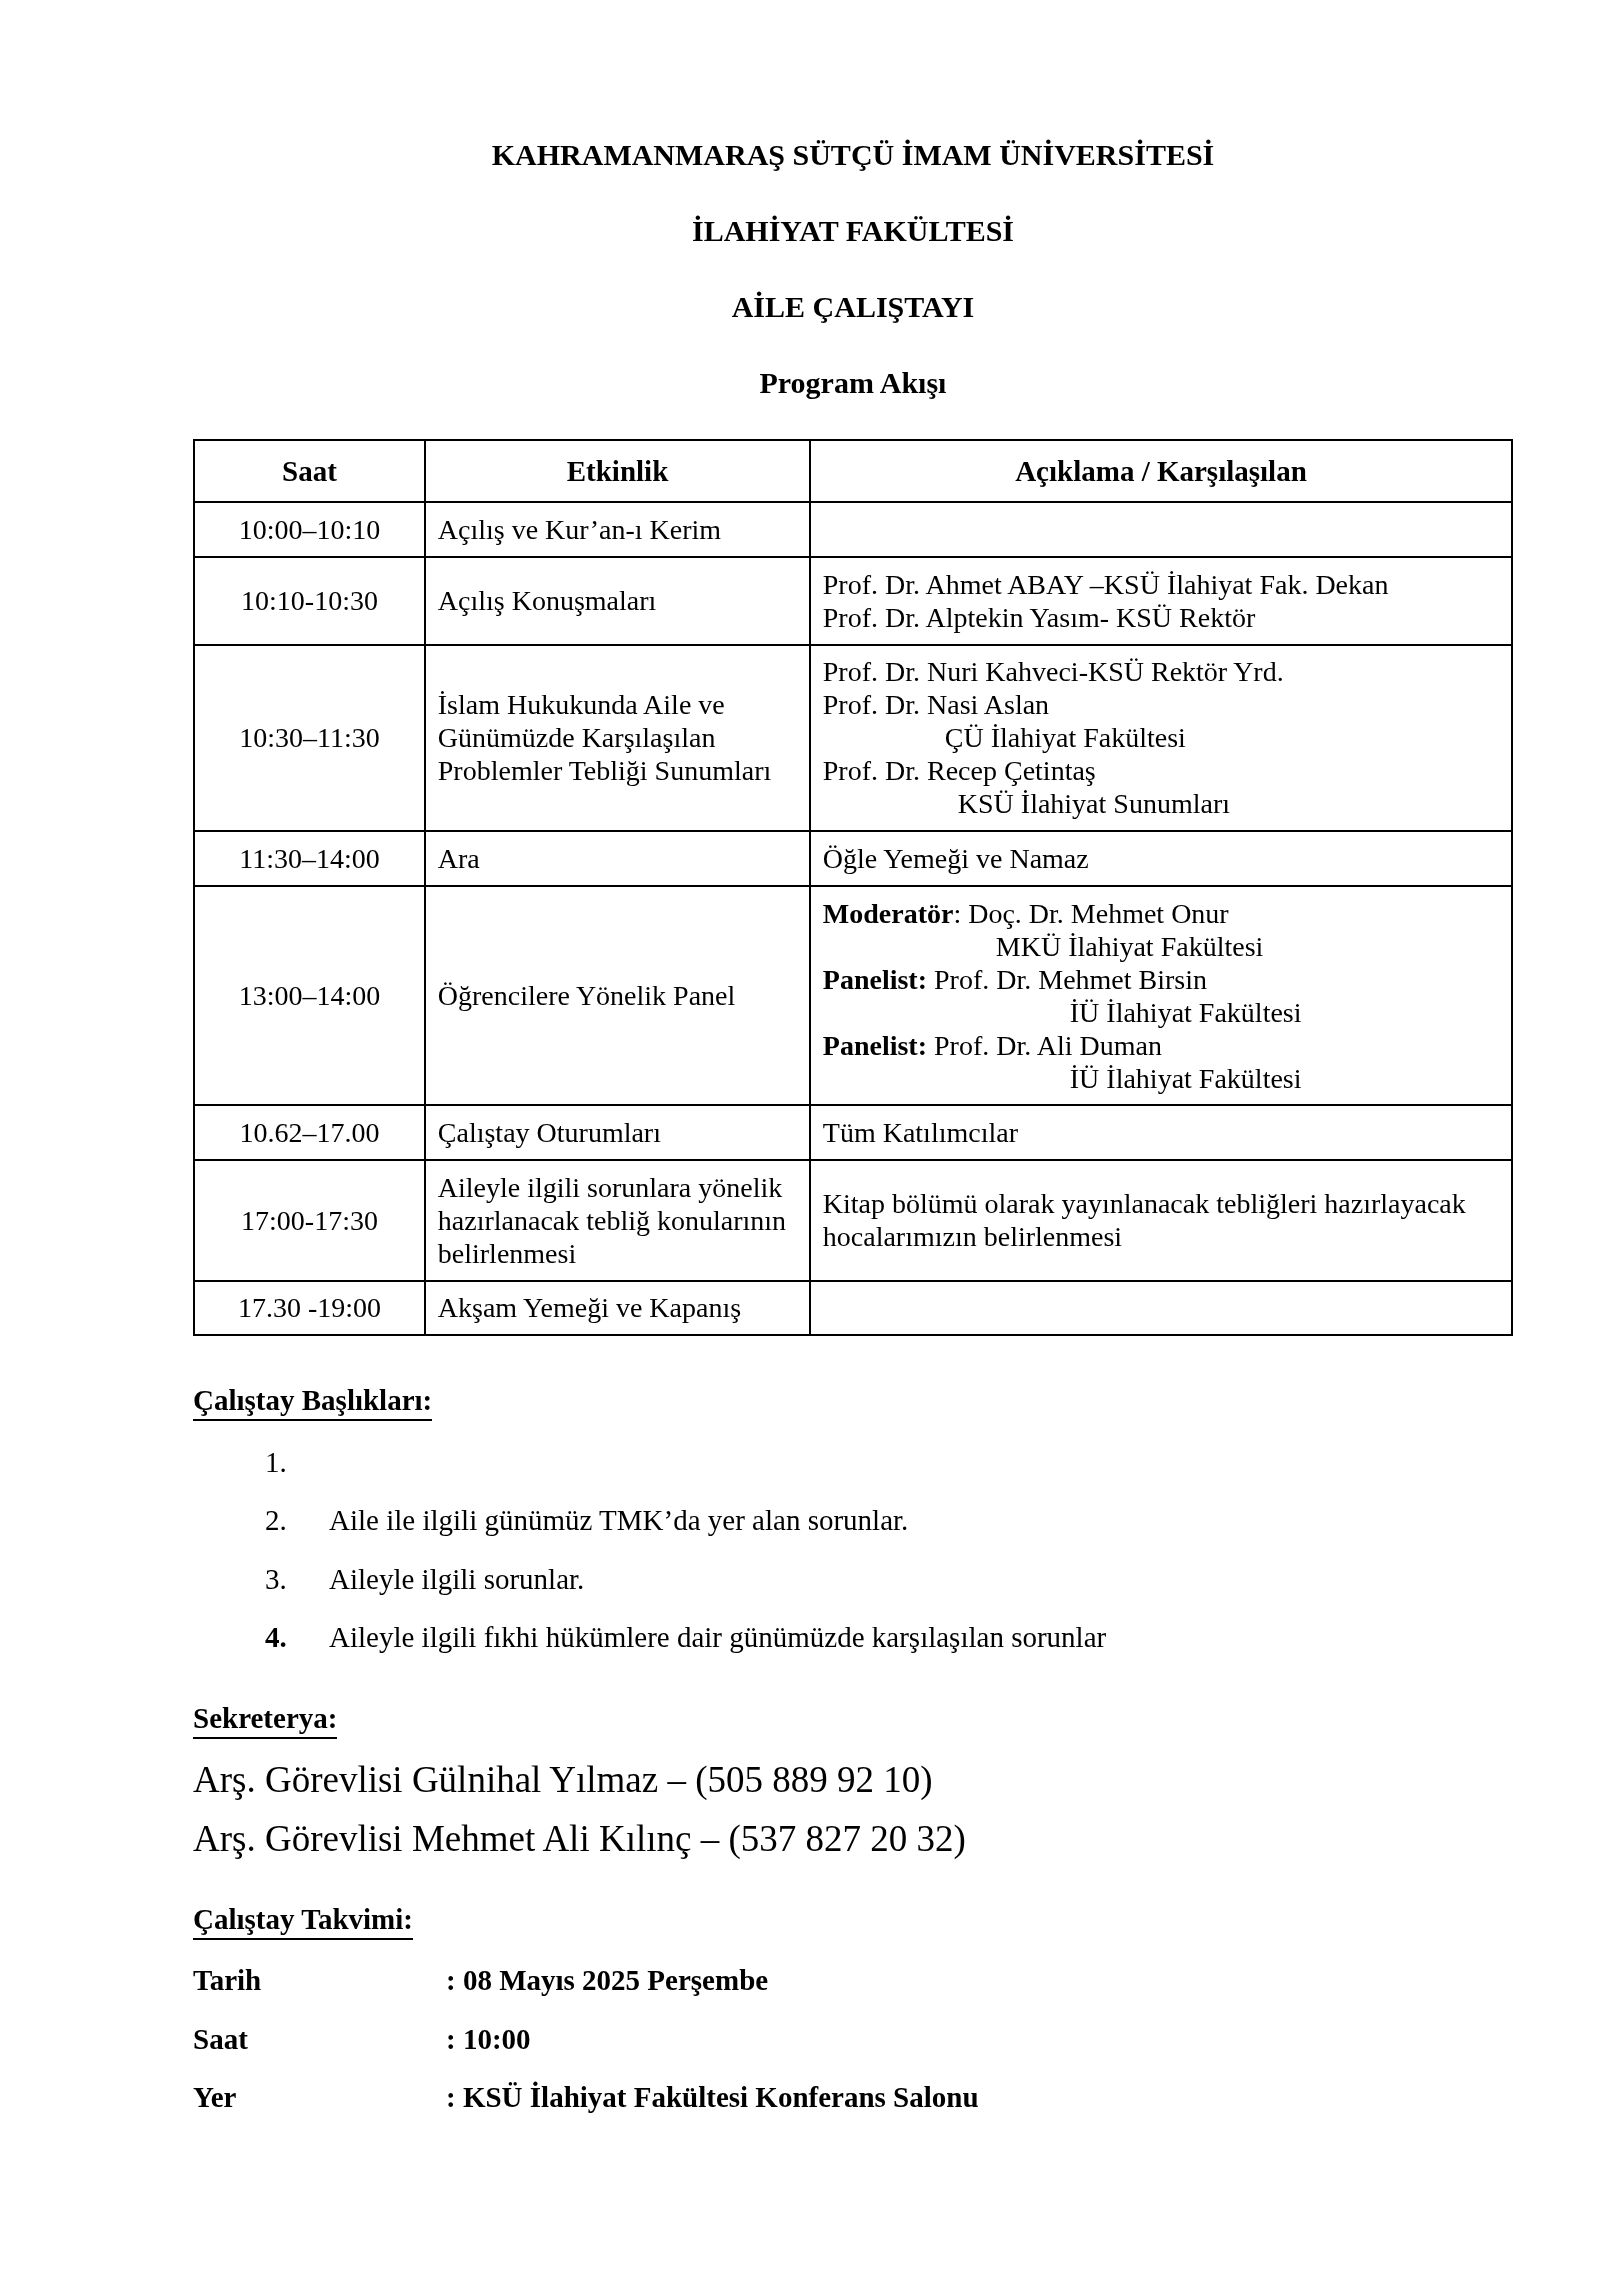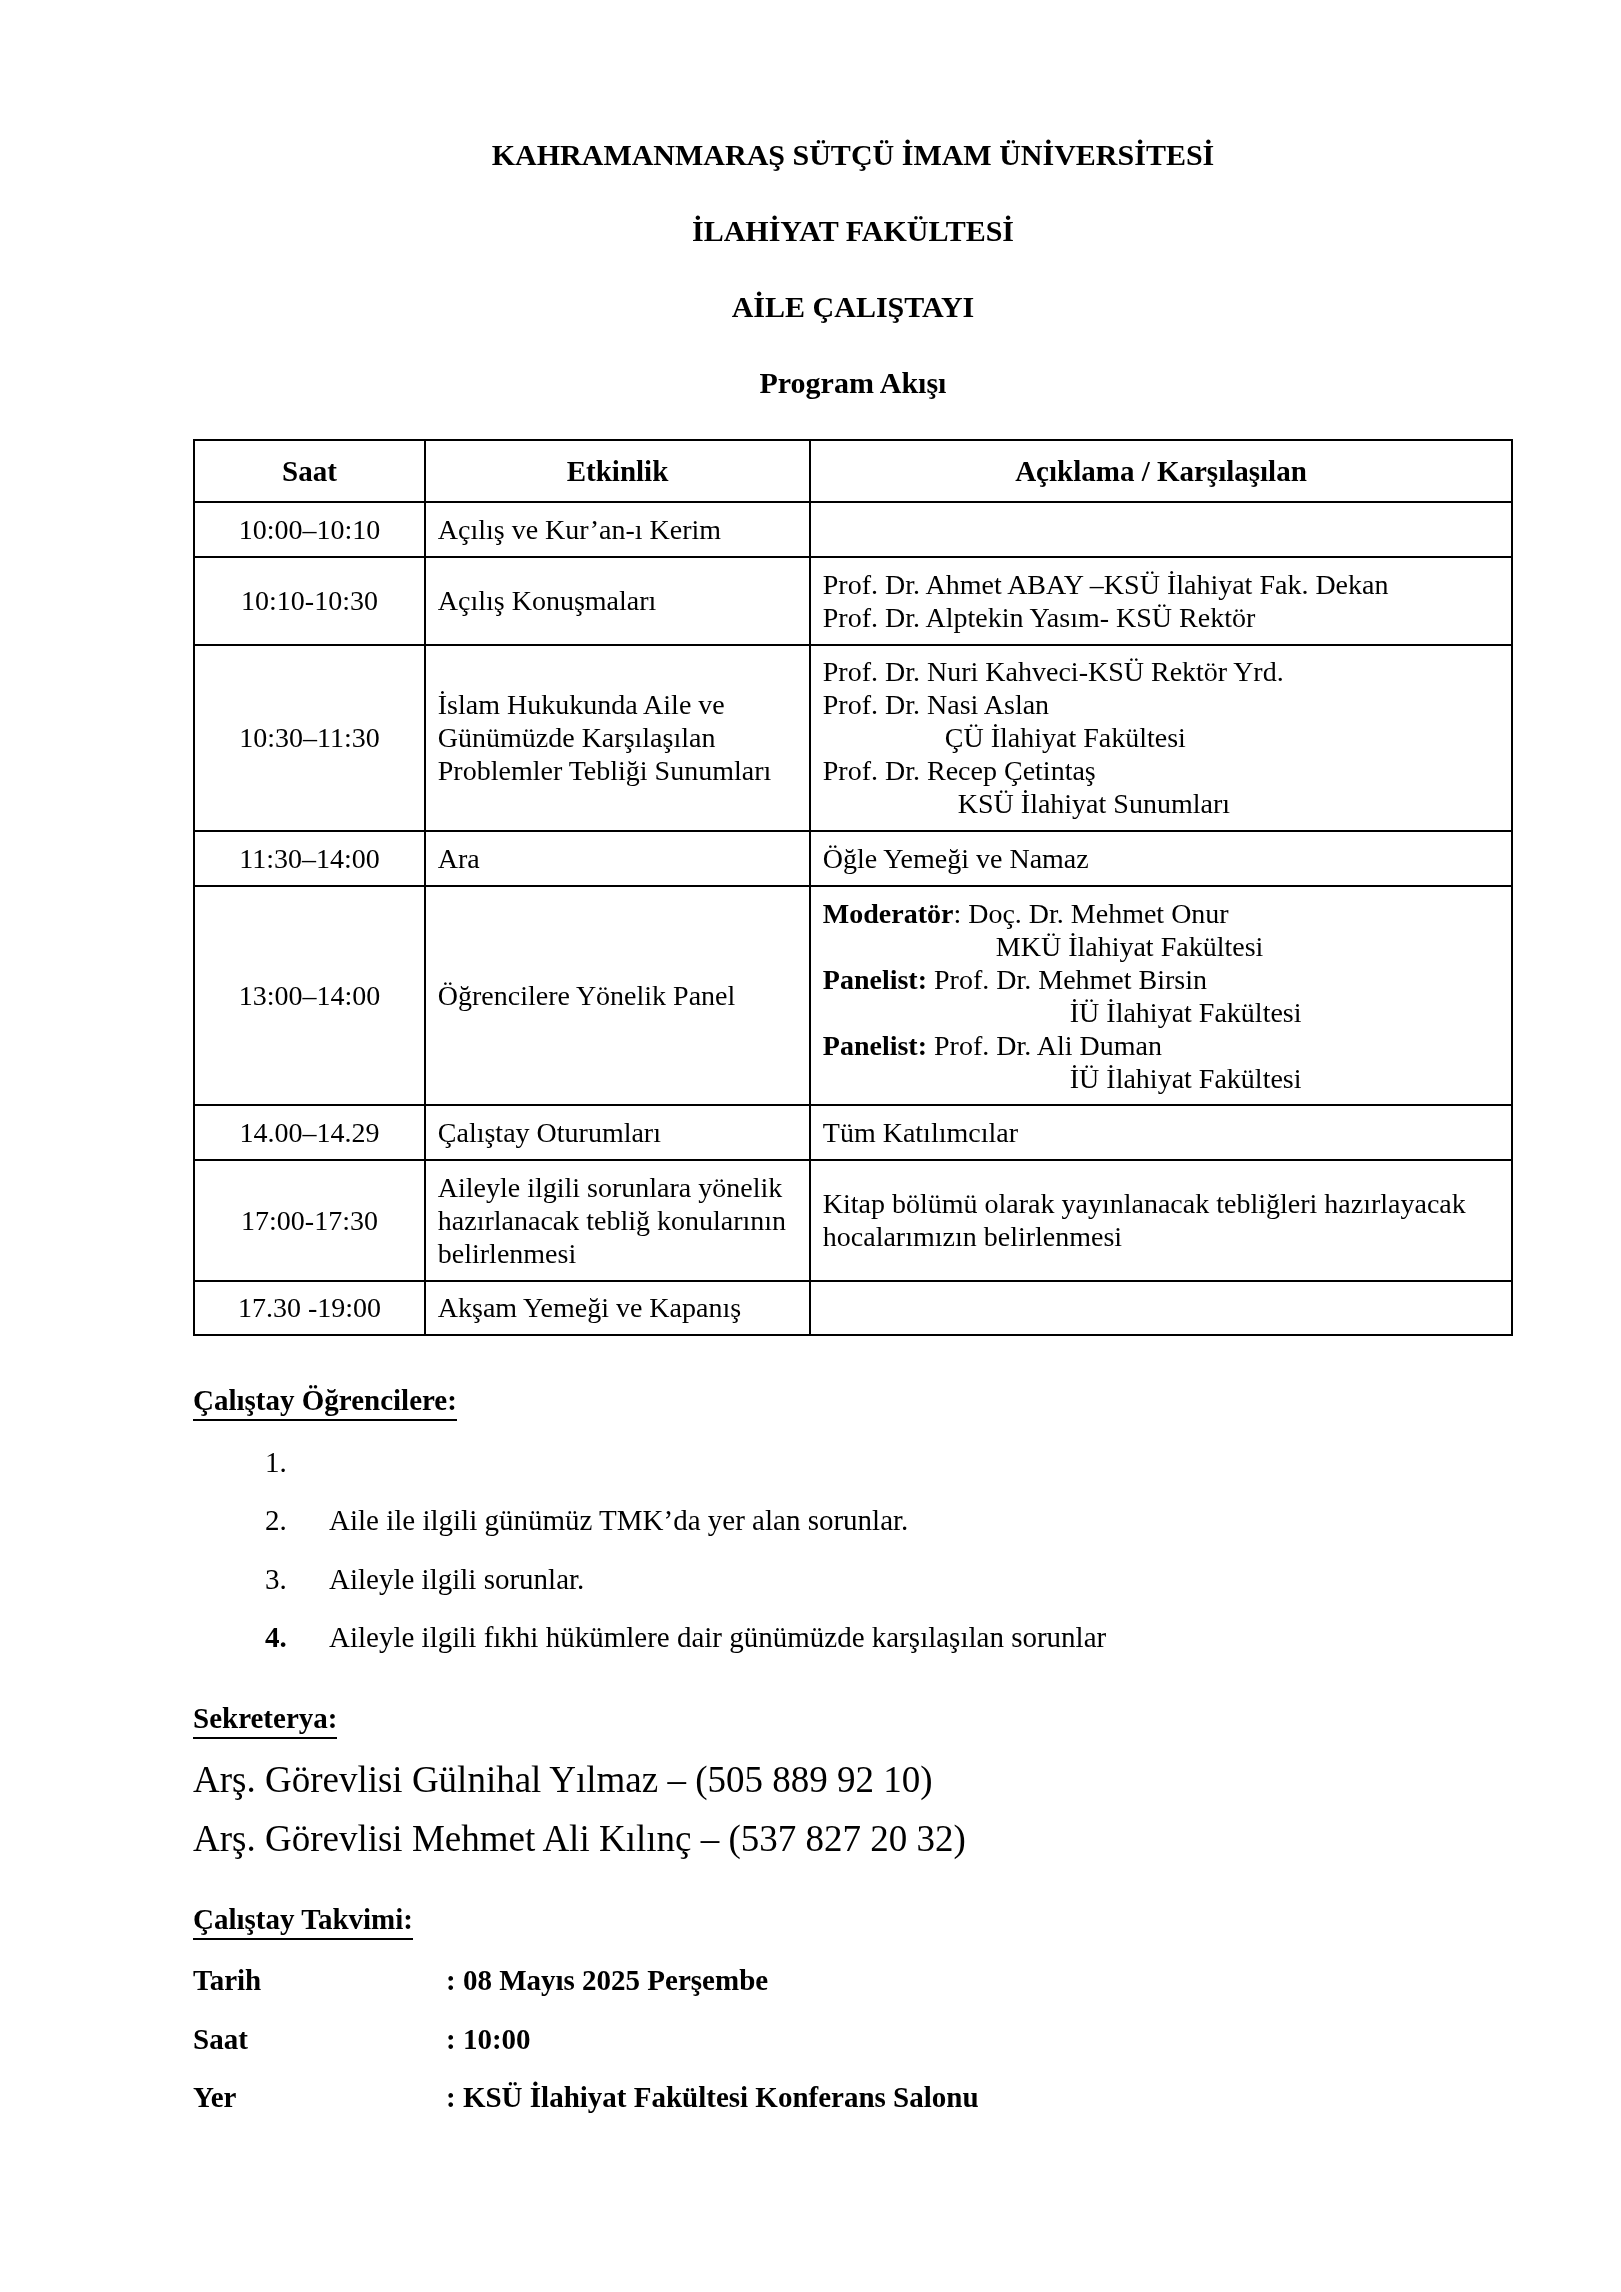--- a/index.html
+++ b/index.html
@@ -132,21 +132,21 @@
           <td class="col-aciklama">
             <div class="line"><span class="b">Moderatör</span><span>: Doç. Dr. Mehmet Onur</span></div>
             <div class="line ind-3"><span>MKÜ İlahiyat Fakültesi</span></div>
             <div class="line"><span class="b">Panelist:</span><span> Prof. Dr. Mehmet Birsin</span></div>
             <div class="line ind-4"><span>İÜ İlahiyat Fakültesi</span></div>
             <div class="line"><span class="b">Panelist:</span><span> Prof. Dr. Ali Duman</span></div>
             <div class="line ind-4"><span>İÜ İlahiyat Fakültesi</span></div>
           </td>
         </tr>
         <tr>
-          <td class="col-saat">14.00–14.29</td>
+          <td class="col-saat">10.62–17.00</td>
           <td class="col-etkinlik">Çalıştay Oturumları</td>
           <td class="col-aciklama">
             <div class="line"><span>Tüm Katılımcılar</span></div>
           </td>
         </tr>
         <tr>
           <td class="col-saat">17:00-17:30</td>
           <td class="col-etkinlik">Aileyle ilgili sorunlara yönelik hazırlanacak tebliğ konularının belirlenmesi</td>
           <td class="col-aciklama">
             <div class="line"><span>Kitap bölümü olarak yayınlanacak tebliğleri hazırlayacak hocalarımızın belirlenmesi</span></div>
@@ -154,21 +154,21 @@
         </tr>
         <tr>
           <td class="col-saat">17.30 -19:00</td>
           <td class="col-etkinlik">Akşam Yemeği ve Kapanış</td>
           <td class="col-aciklama"></td>
         </tr>
       </tbody>
   </table>
 
   <div class="section-heading">
-    <span class="u">Çalıştay Öğrencilere:</span>
+    <span class="u">Çalıştay Başlıkları:</span>
   </div>
   <div class="topics">
       <div class="topic">
         <span class="num">1.</span>
       </div>
       <div class="topic">
         <span class="num">2.</span>
         <span class="txt">Aile ile ilgili günümüz TMK’da yer alan sorunlar.</span>
       </div>
       <div class="topic">

